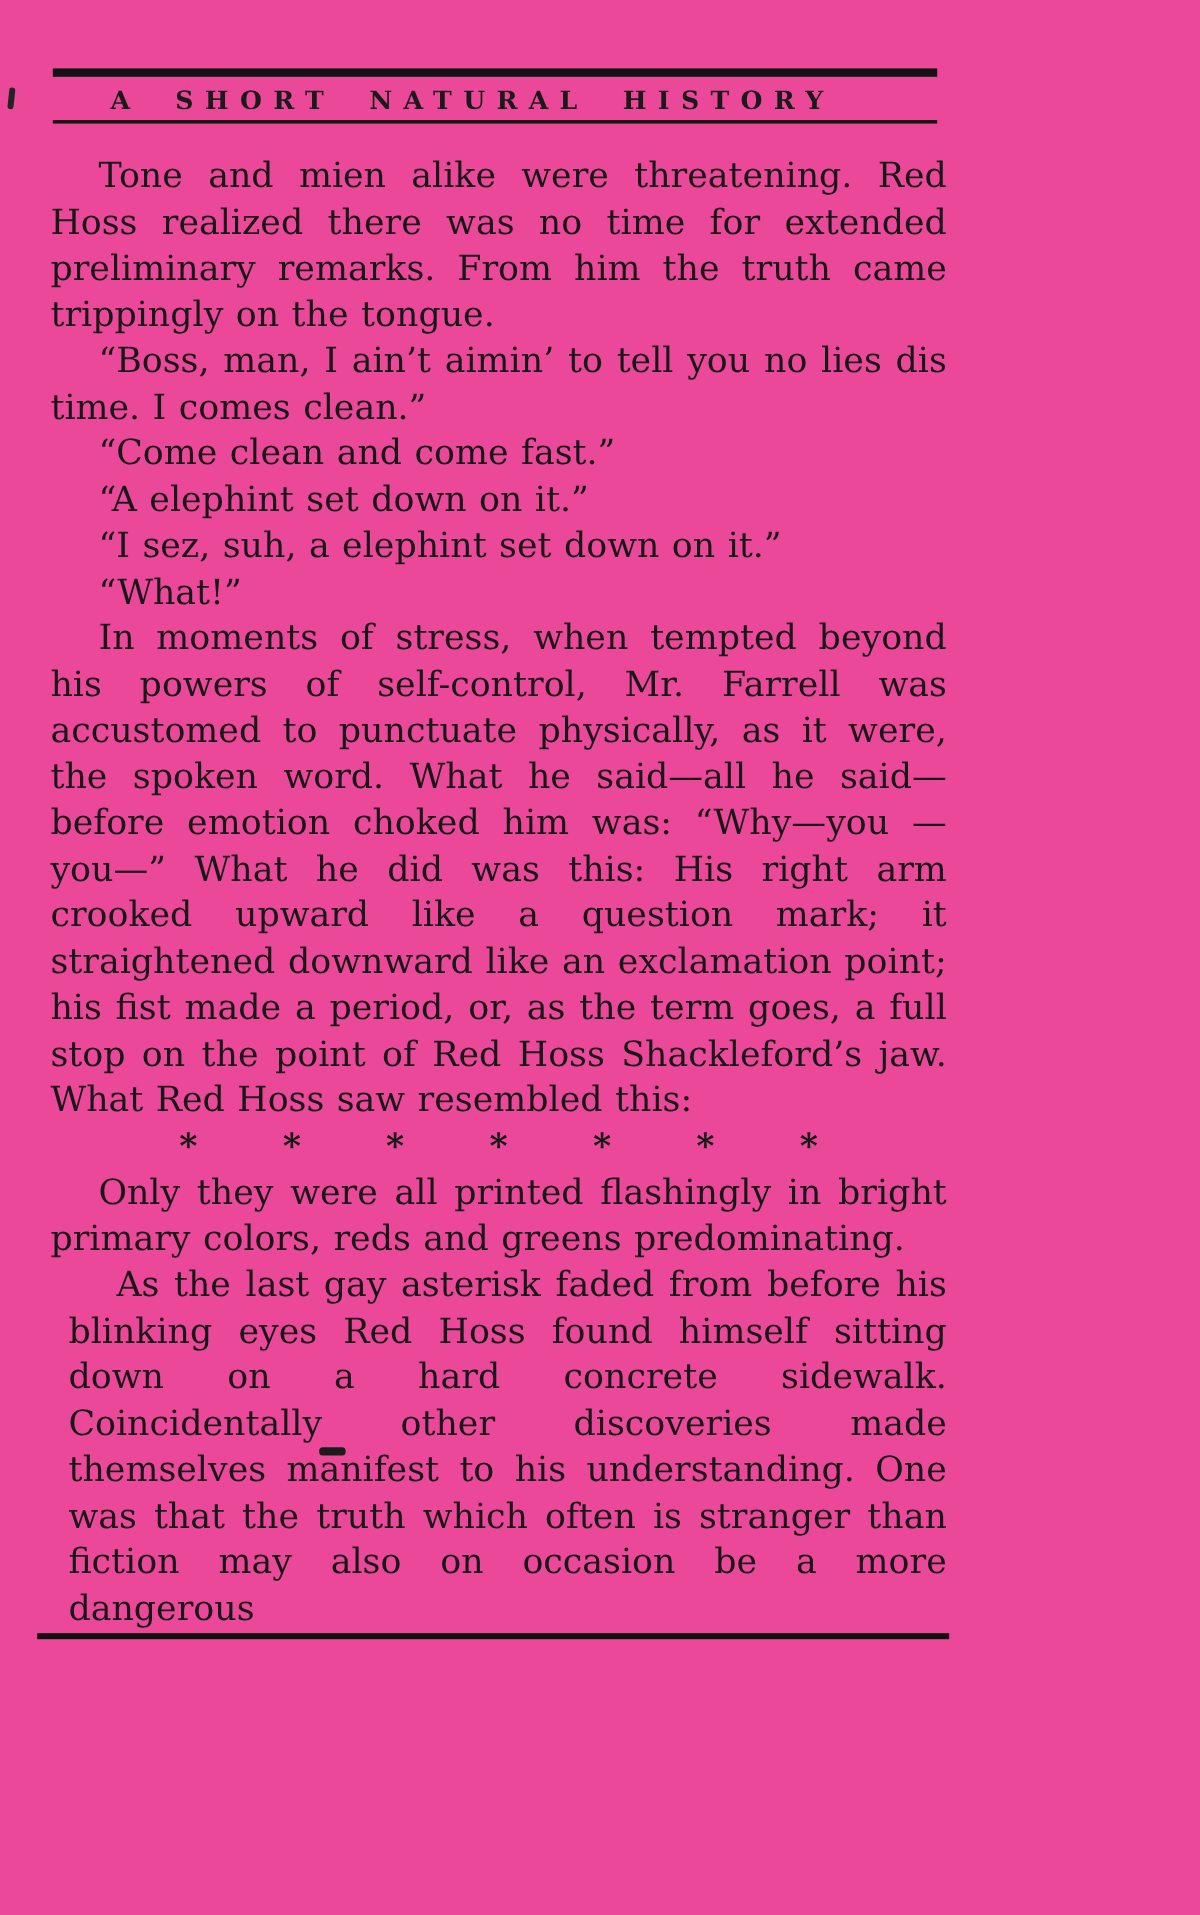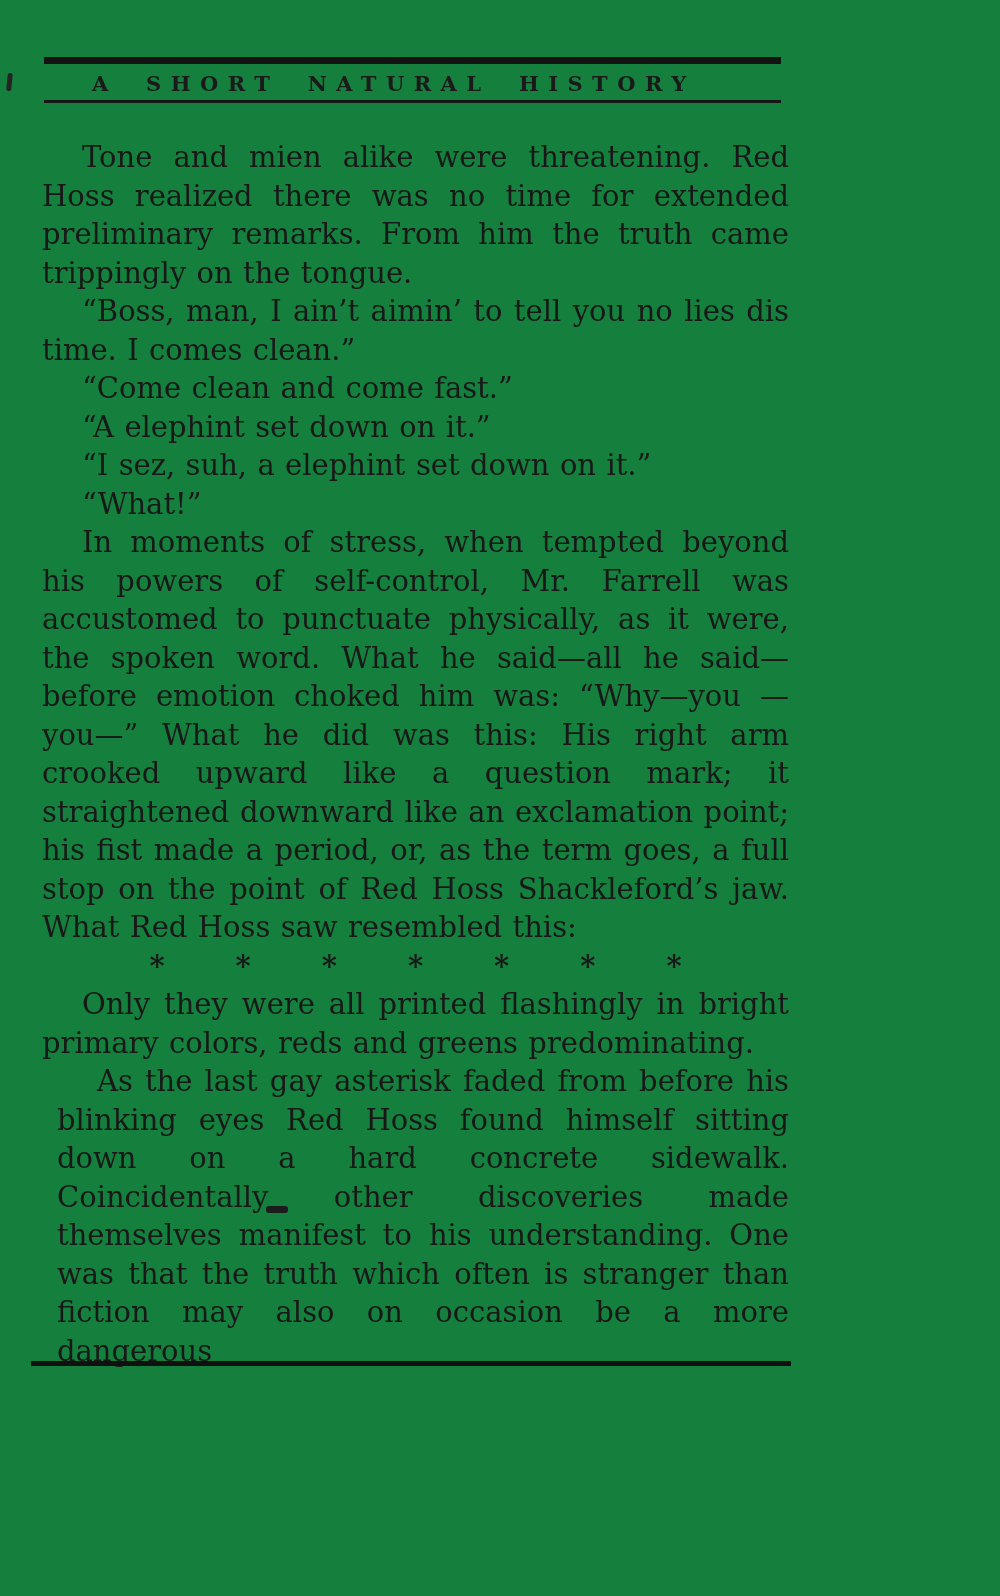--- a/index.html
+++ b/index.html
@@ -5,21 +5,21 @@
   * { margin: 0; padding: 0; box-sizing: border-box; }
   html, body { width: 1000px; }
   body {
     font-family: "DejaVu Serif", "Liberation Serif", serif;
     background: #f4f4f2;
   }
   .page {
     position: relative;
     width: 1000px;
     height: 1596px;
-    background: #15803d;
+    background: #ec4899;
     color: #181818;
     overflow: hidden;
   }
 
   
   .rule-thick {
     position: absolute;
     left: 44px; top: 57px;
     width: 737px; height: 7px;
     background: #131313;
@@ -37,21 +37,21 @@
   .rule-thin {
     position: absolute;
     left: 44px; top: 100px;
     width: 737px; height: 3px;
     background: #161616;
   }
 
   
   .body-text {
     position: absolute;
-    left: 42px; top: 138px;
+    left: 42px; top: 127px;
     width: 747px;
     font-size: 29px;
     line-height: 38.5px;
     text-align: justify;
     word-spacing: 0.04em;
   }
   p.para { text-indent: 40px; }
   p.asterisks {
     text-align: center;
     text-indent: 0;

